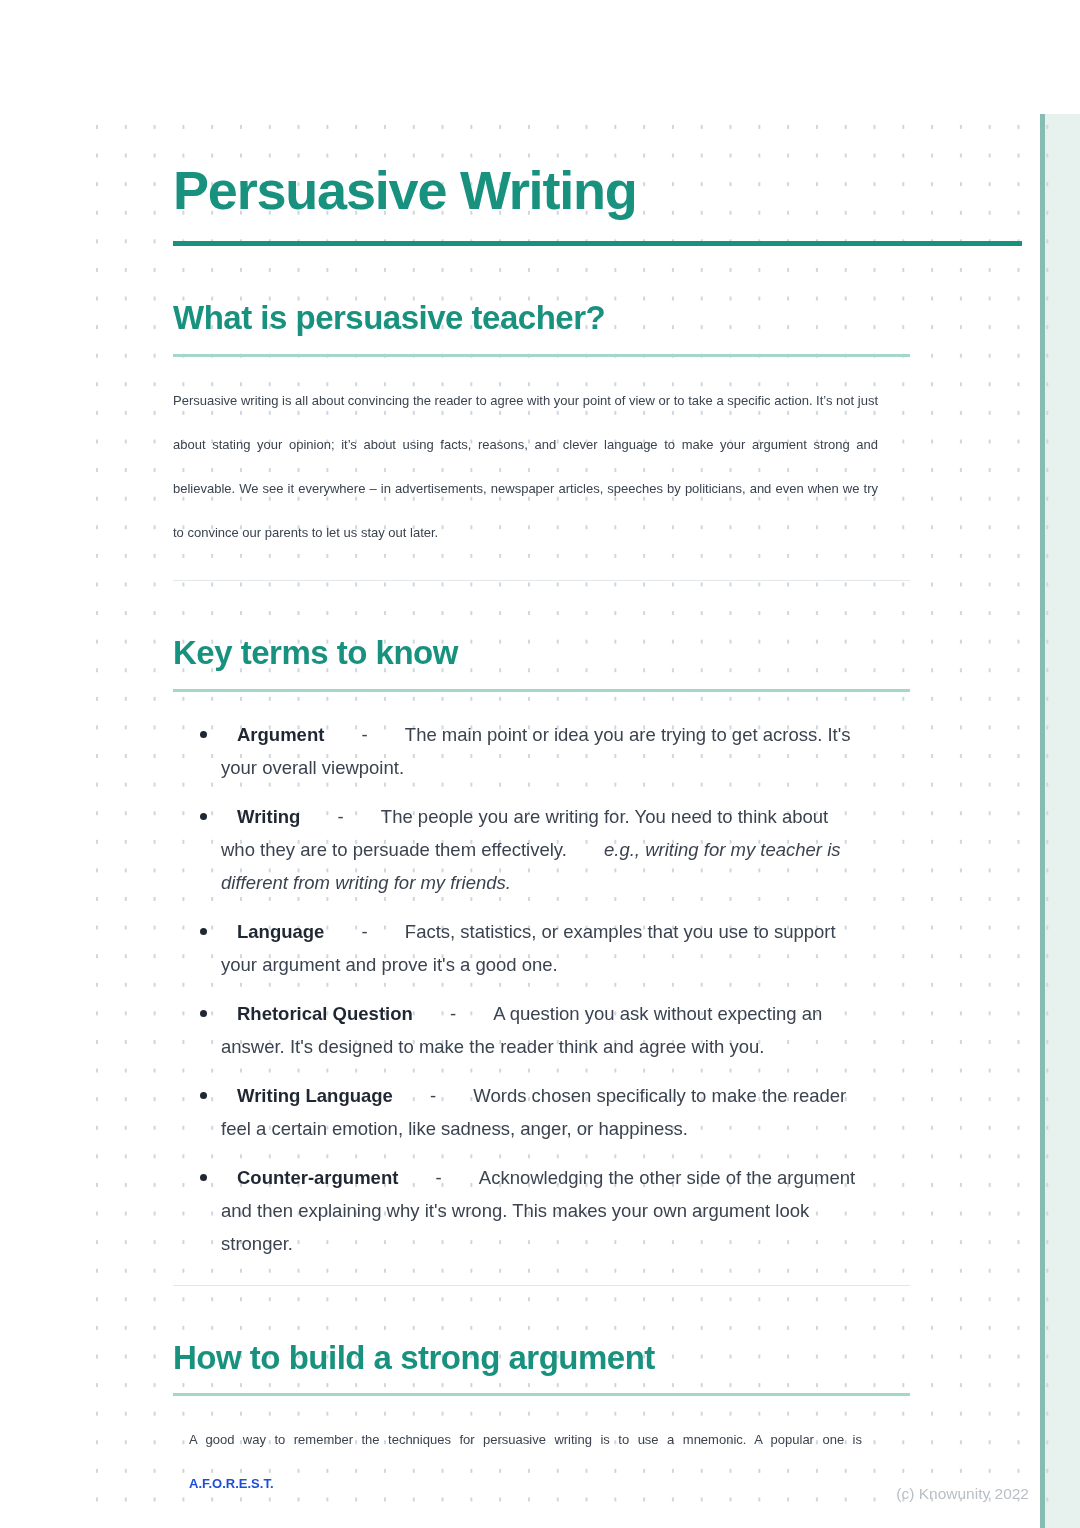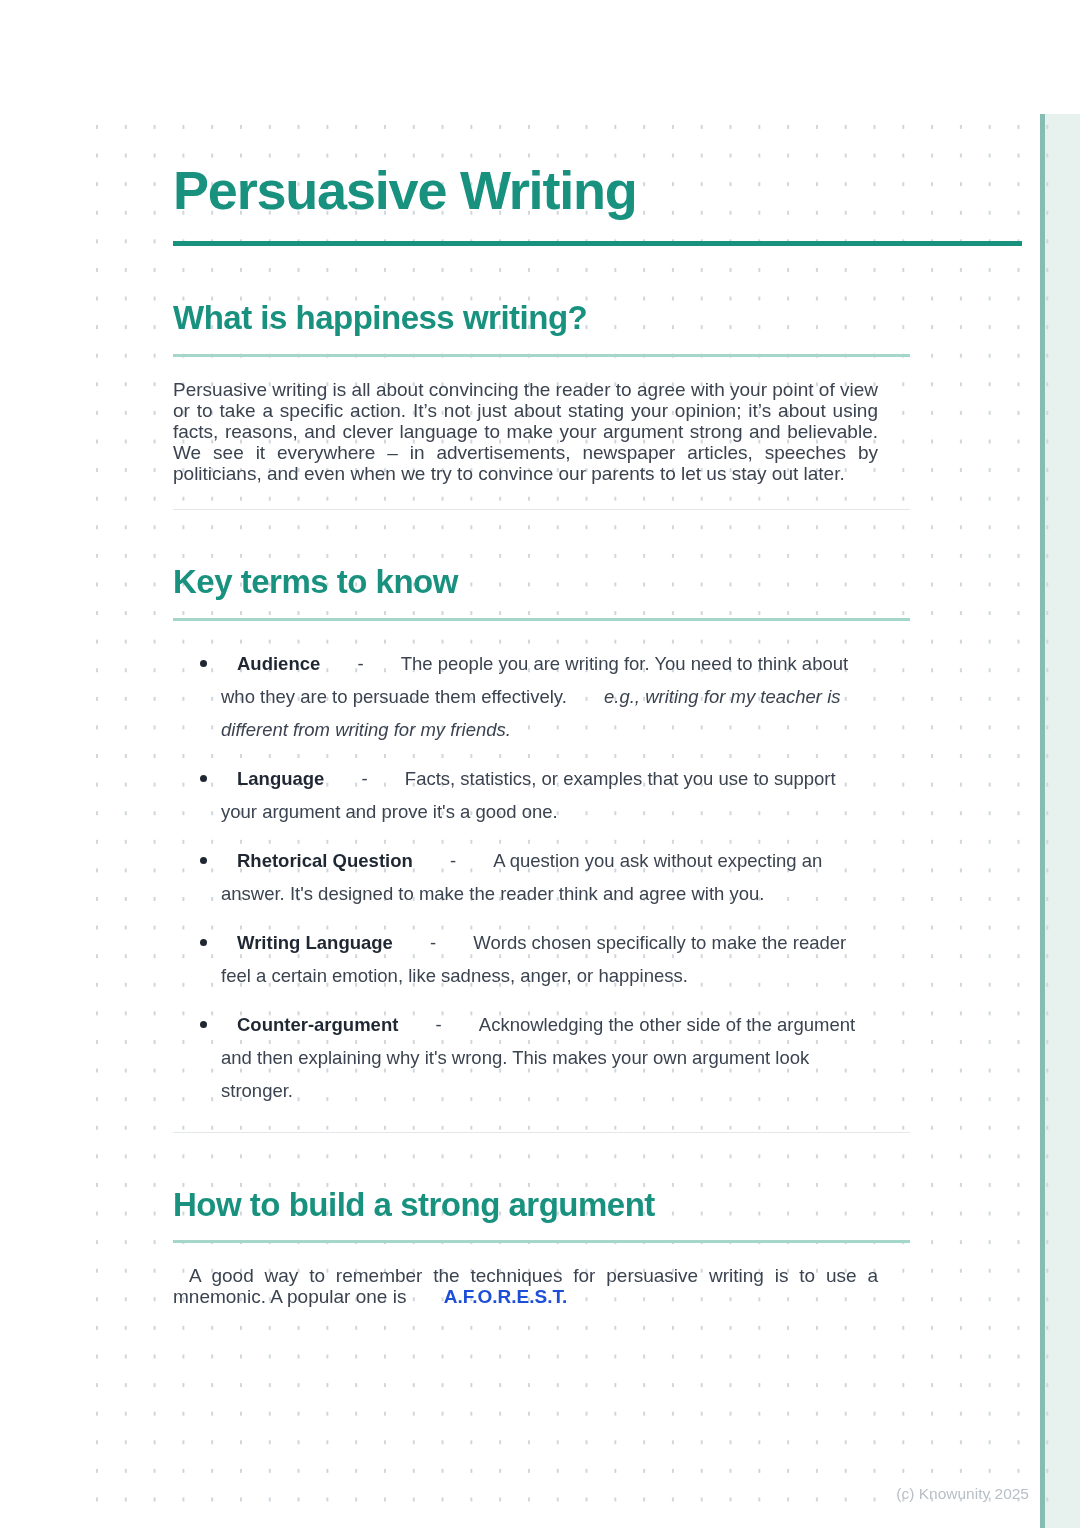--- a/index.html
+++ b/index.html
@@ -62,22 +62,22 @@
     letter-spacing: -0.5px;
     color: #19917f;
   }
   .section-rule {
     width: 100%; height: 3px;
     background: #a5d6ca;
     margin-top: 13px;
   }
   p.body-text {
     margin-top: 22px;
-    font-size: 19px;
-    line-height: 21px;
+    font-size: 13px;
+    line-height: 44px;
     color: #3a434f;
     text-align: justify;
   }
   .divider {
     width: 100%; height: 1px;
     background: #e4e7ea;
     margin-top: 25px;
   }
   ul.terms-list {
     list-style: none;
@@ -116,39 +116,40 @@
 <div class="sheet">
   <div class="accent-band"></div>
   <div class="accent-line"></div>
   <div class="dots"></div>
 
   <div class="content">
 
     <h1 class="page-title">Persuasive Writing</h1>
     <div class="title-rule"></div>
 
-    <h2 class="section-heading">What is happiness writing?</h2>
+    <h2 class="section-heading">What is persuasive teacher?</h2>
     <div class="section-rule"></div>
     <p class="body-text">Persuasive writing is all about convincing the reader to agree with your point of view or to take a specific action. It’s not just about stating your opinion; it’s about using facts, reasons, and clever language to make your argument strong and believable. We see it everywhere – in advertisements, newspaper articles, speeches by politicians, and even when we try to convince our parents to let us stay out later.</p>
 
     <div class="divider"></div>
 
     <h2 class="section-heading">Key terms to know</h2>
     <div class="section-rule"></div>
 
     <ul class="terms-list">
-      <li><span class="term">Audience</span><span> - </span><span>The people you are writing for. You need to think about who they are to persuade them effectively. </span><span class="term-example">e.g., writing for my teacher is different from writing for my friends.</span></li>
+      <li><span class="term">Argument</span><span> - </span><span>The main point or idea you are trying to get across. It's your overall viewpoint.</span></li>
+      <li><span class="term">Writing</span><span> - </span><span>The people you are writing for. You need to think about who they are to persuade them effectively. </span><span class="term-example">e.g., writing for my teacher is different from writing for my friends.</span></li>
       <li><span class="term">Language</span><span> - </span><span>Facts, statistics, or examples that you use to support your argument and prove it's a good one.</span></li>
       <li><span class="term">Rhetorical Question</span><span> - </span><span>A question you ask without expecting an answer. It's designed to make the reader think and agree with you.</span></li>
       <li><span class="term">Writing Language</span><span> - </span><span>Words chosen specifically to make the reader feel a certain emotion, like sadness, anger, or happiness.</span></li>
       <li><span class="term">Counter-argument</span><span> - </span><span>Acknowledging the other side of the argument and then explaining why it's wrong. This makes your own argument look stronger.</span></li>
     </ul>
 
     <div class="divider"></div>
 
     <h2 class="section-heading">How to build a strong argument</h2>
     <div class="section-rule"></div>
     <p class="body-text"><span>A good way to remember the techniques for persuasive writing is to use a mnemonic. A popular one is </span><span class="mnemonic">A.F.O.R.E.S.T.</span></p>
 
   </div>
 </div>
 
-<div class="footer-credit">(c) Knowunity 2025</div>
+<div class="footer-credit">(c) Knowunity 2022</div>
 
 </body></html>

